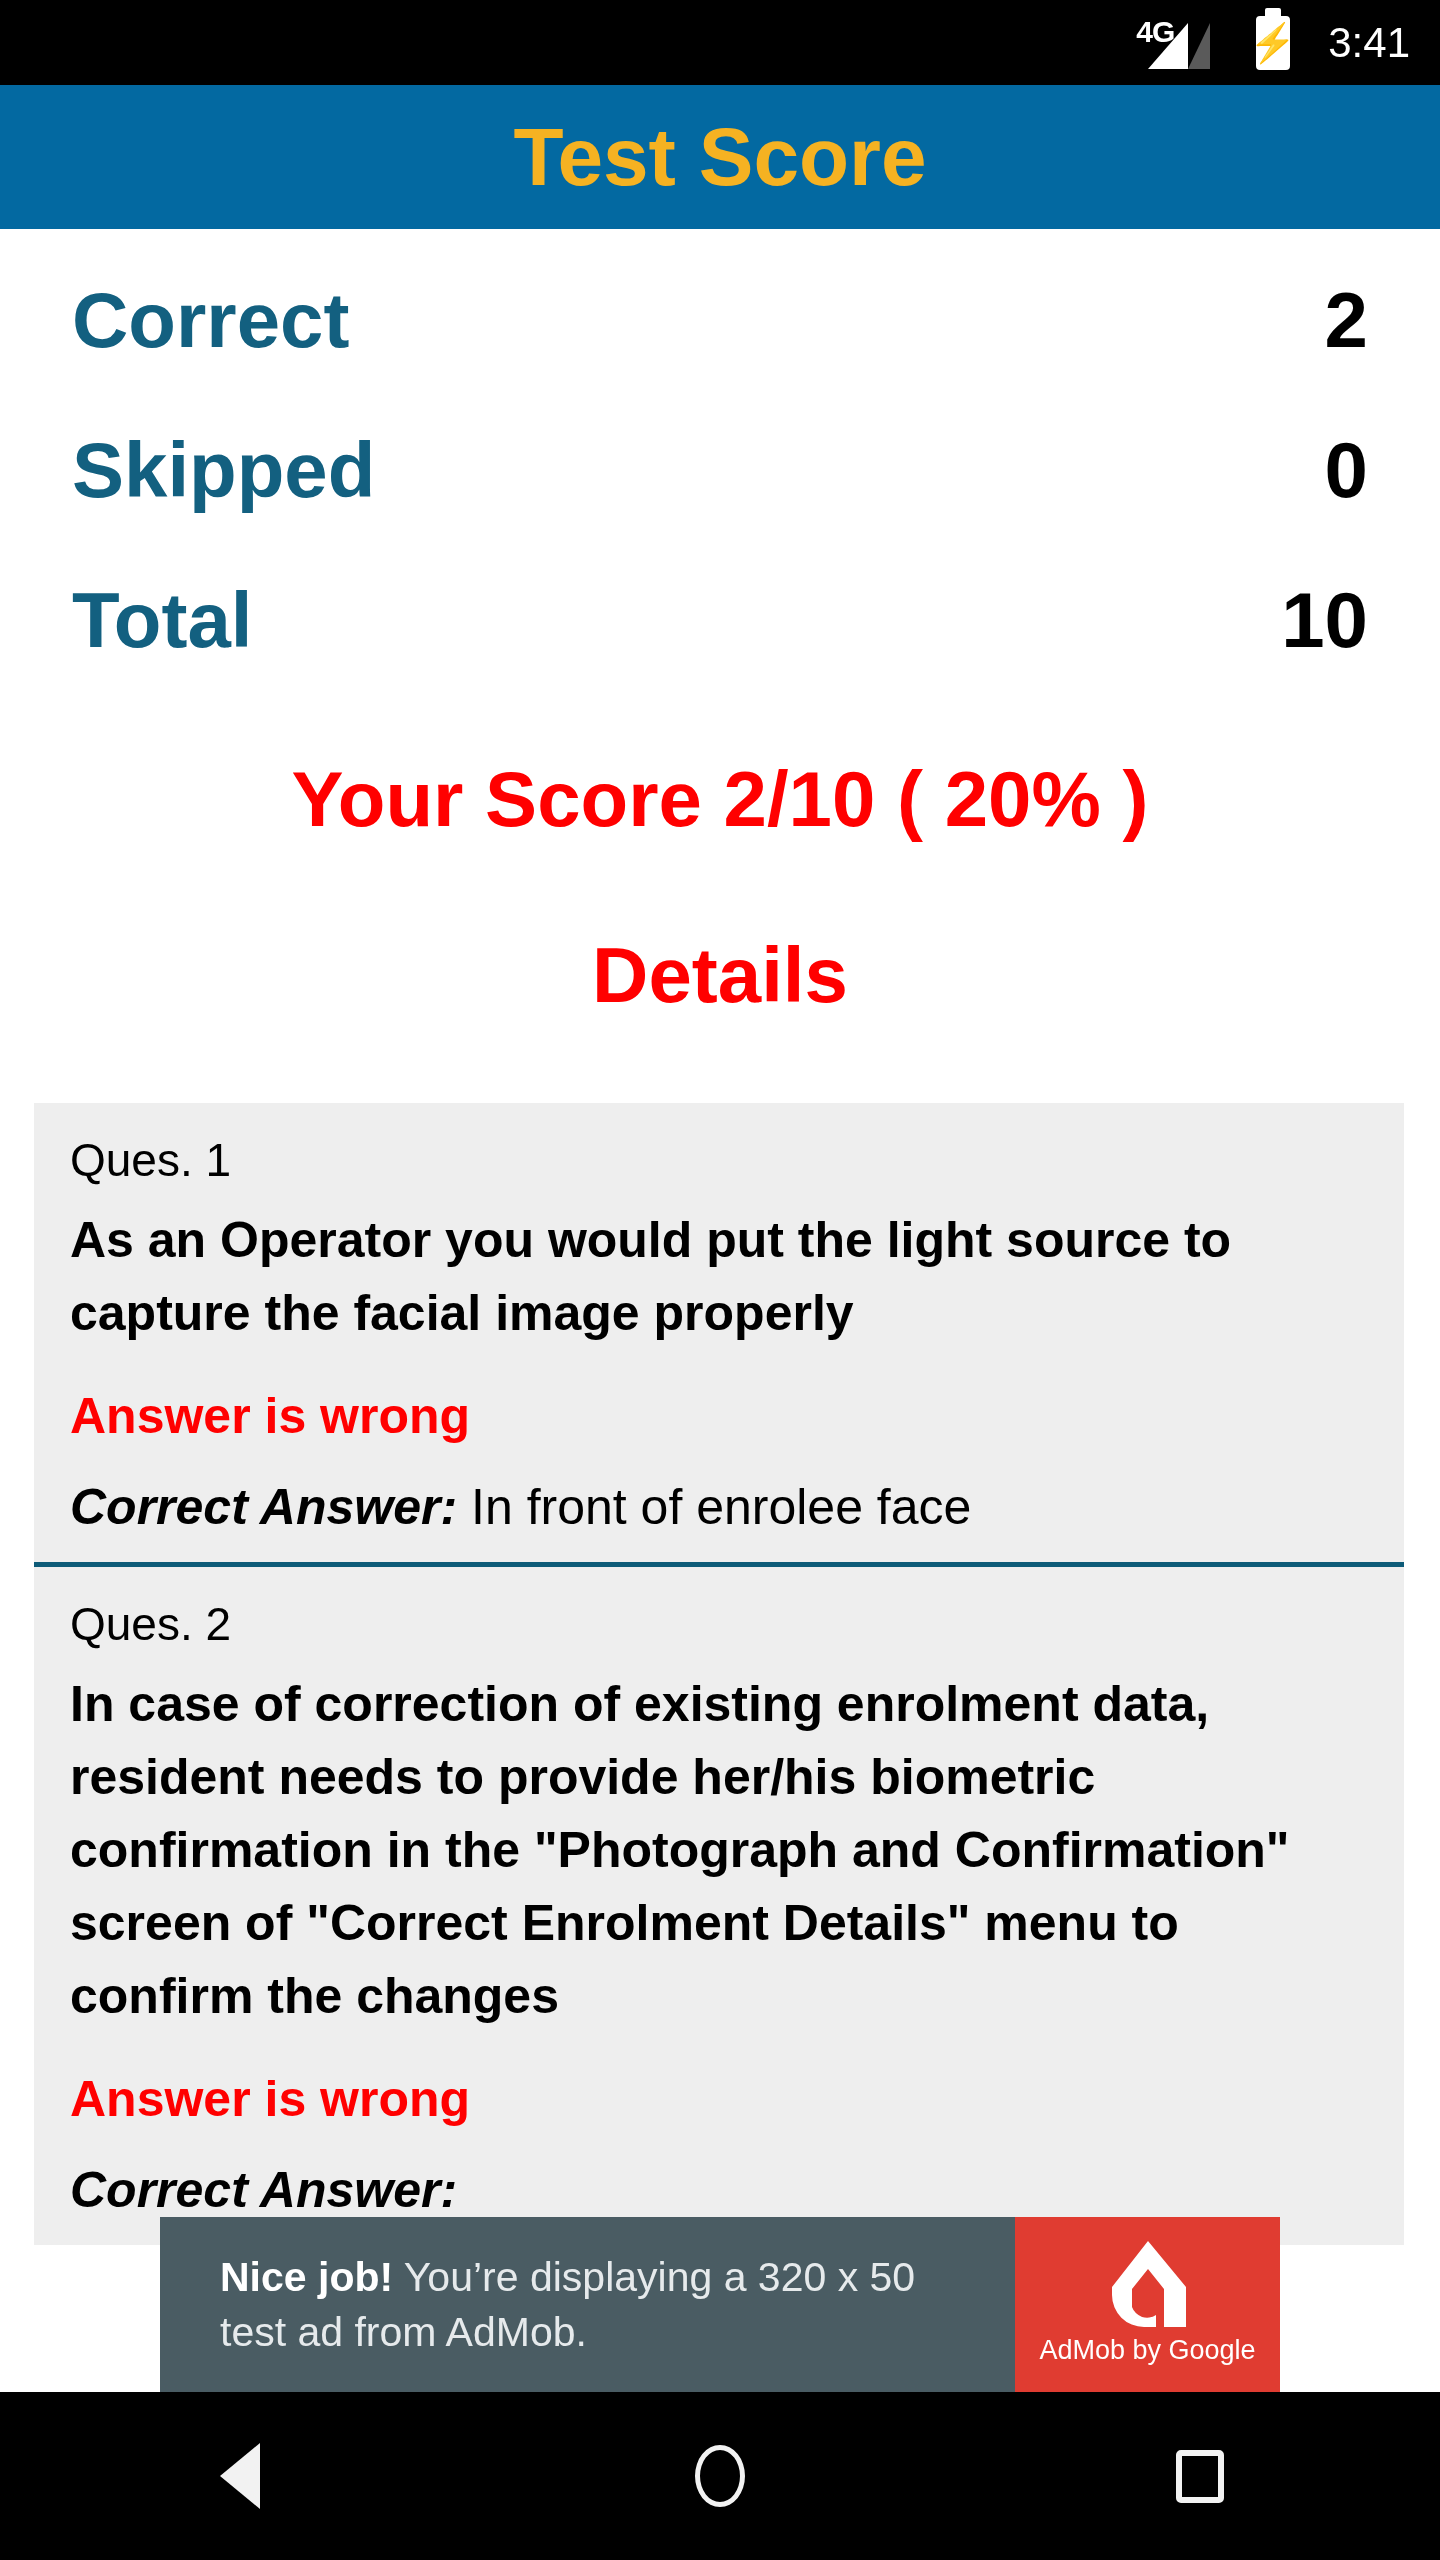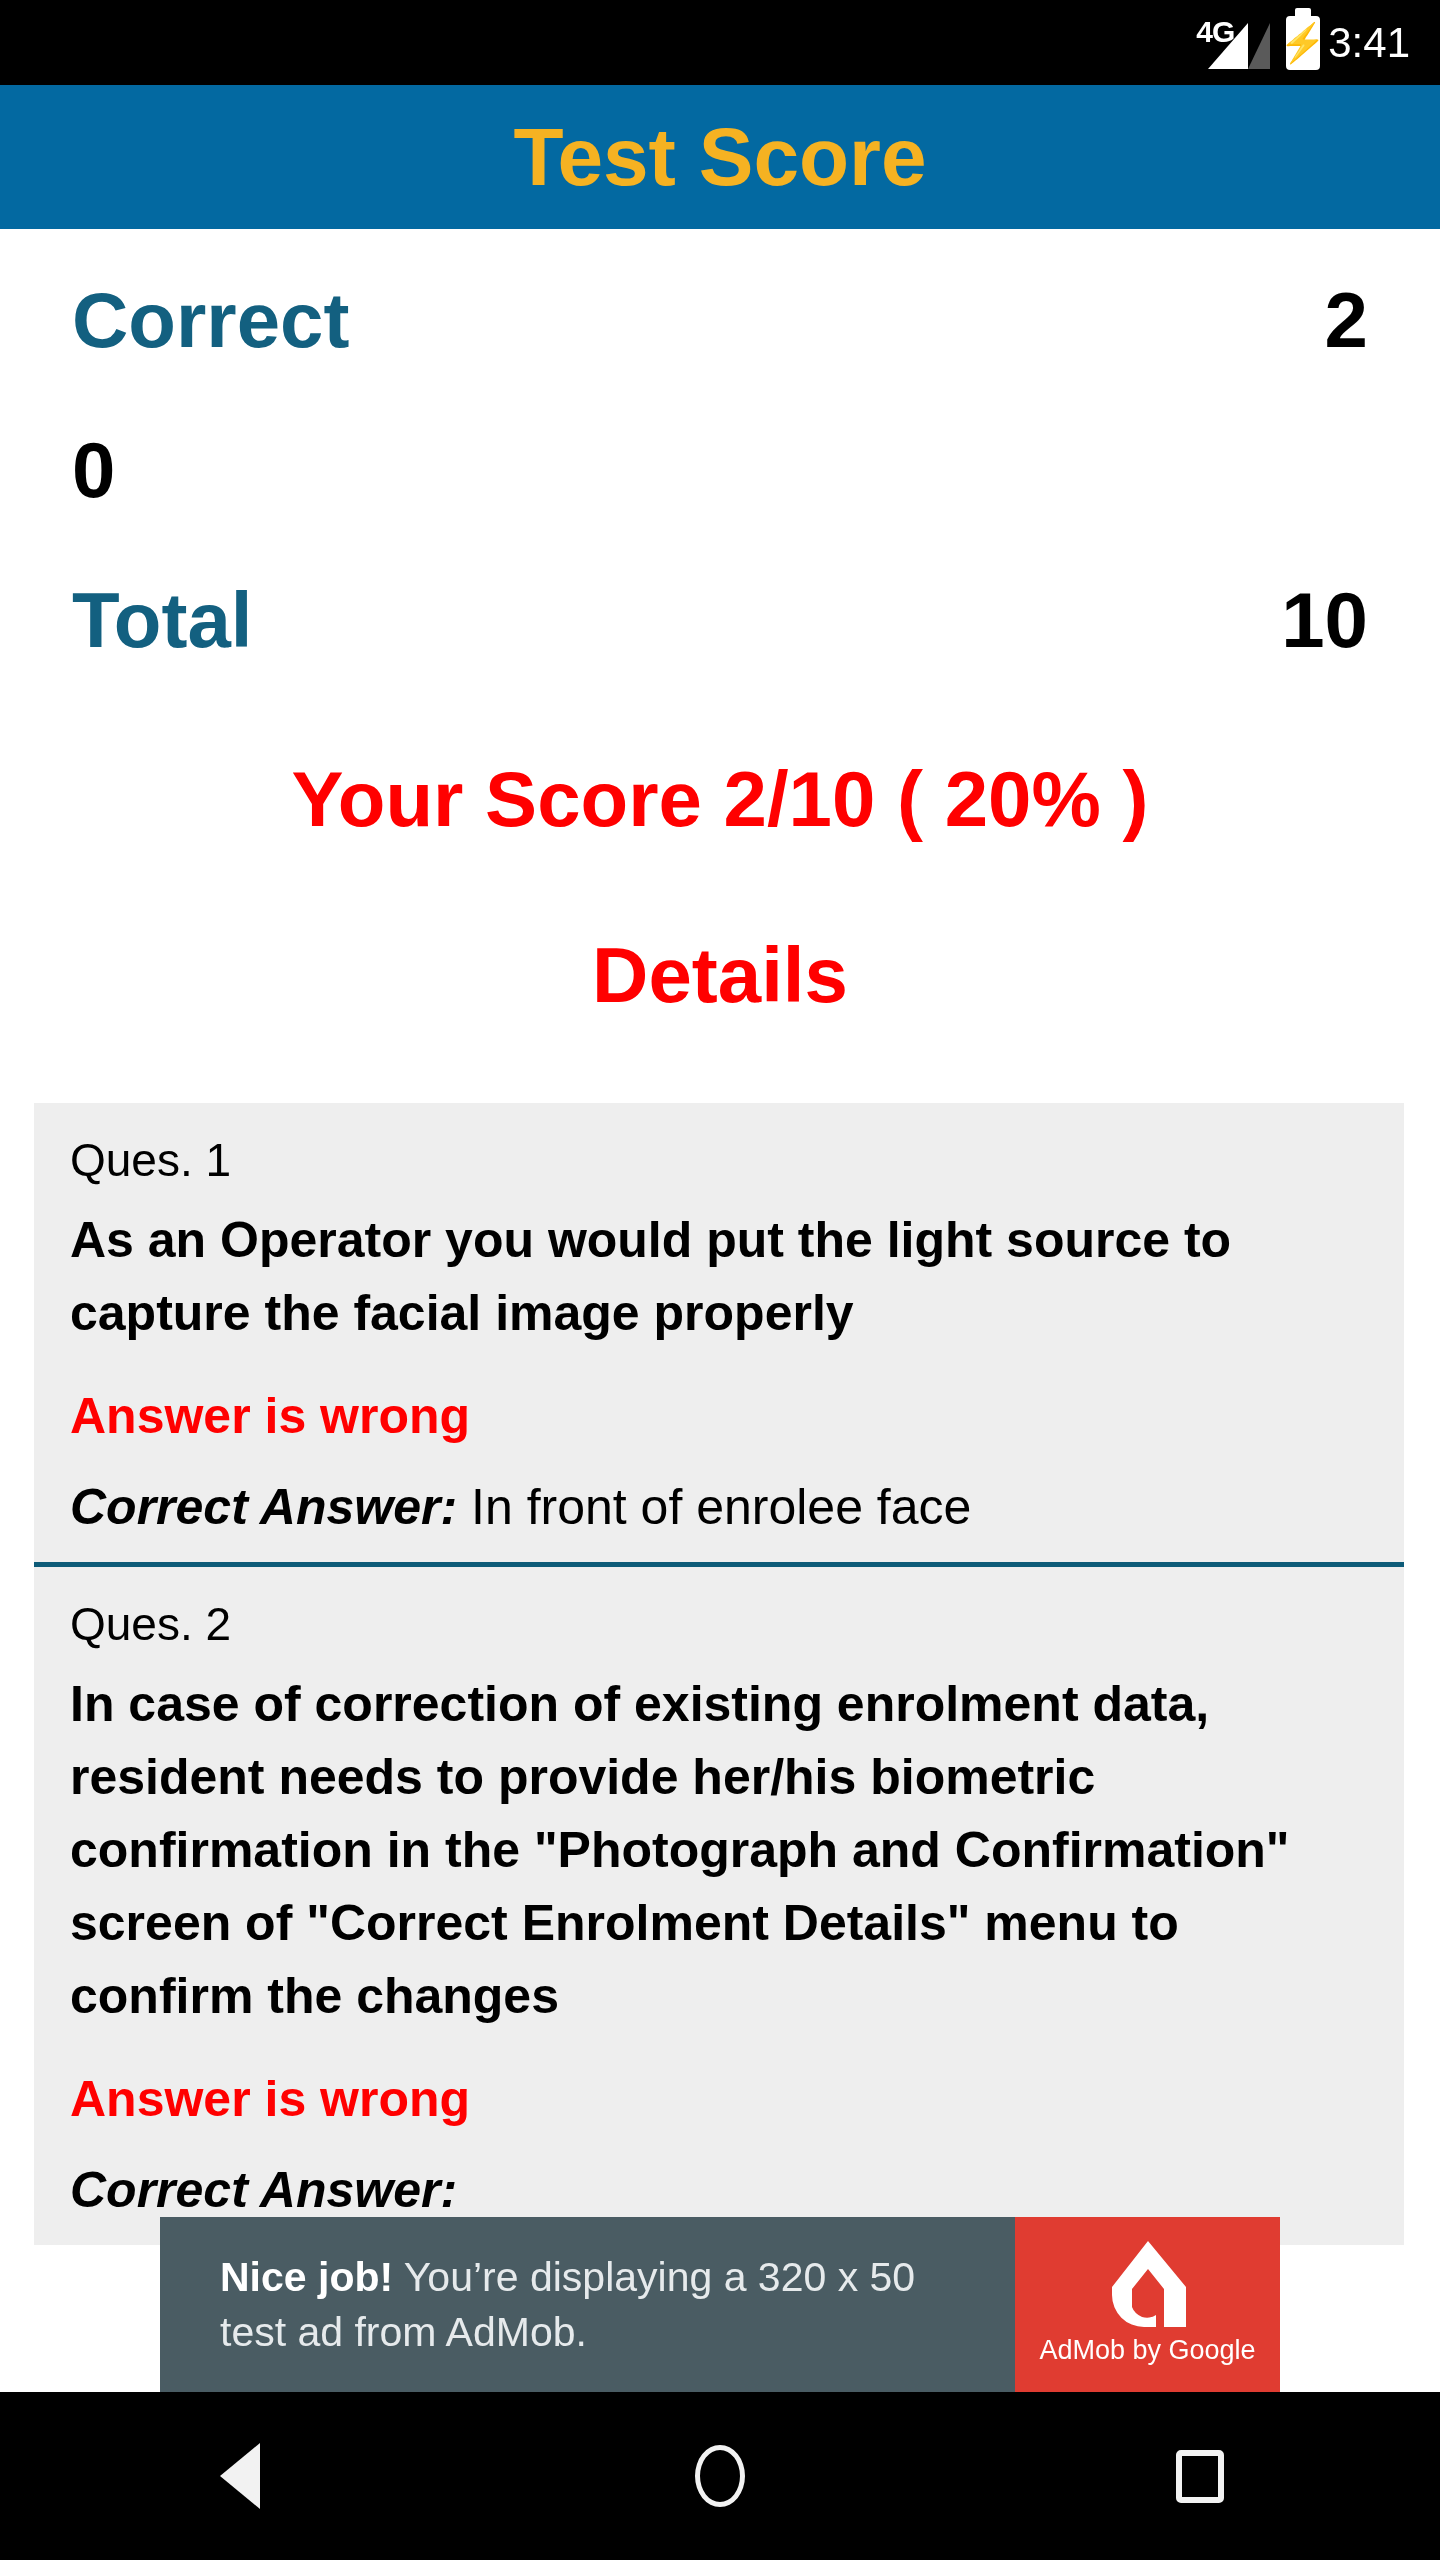--- a/index.html
+++ b/index.html
@@ -28,21 +28,21 @@
     height: 85px;
     background: #000000;
     display: flex;
     align-items: center;
     justify-content: flex-end;
     padding-right: 30px;
   }
   .status-right {
     display: flex;
     align-items: center;
-    gap: 8px;
+    gap: 38px;
   }
   .signal-wrap {
     position: relative;
     width: 82px;
     height: 56px;
     display: flex;
     align-items: flex-end;
   }
   .net-label {
     position: absolute;
@@ -322,20 +322,21 @@
   <div class="app-bar">
     <span class="app-title">Test Score</span>
   </div>
 
   <div class="summary">
     <div class="sum-row">
       <span class="sum-label">Correct</span>
       <span class="sum-value">2</span>
     </div>
     <div class="sum-row">
+      <span class="sum-label">Skipped</span>
       <span class="sum-value">0</span>
     </div>
     <div class="sum-row">
       <span class="sum-label">Total</span>
       <span class="sum-value">10</span>
     </div>
   </div>
 
   <div class="score-line">Your Score 2/10 ( 20% )</div>
   <div class="details-line">Details</div>

